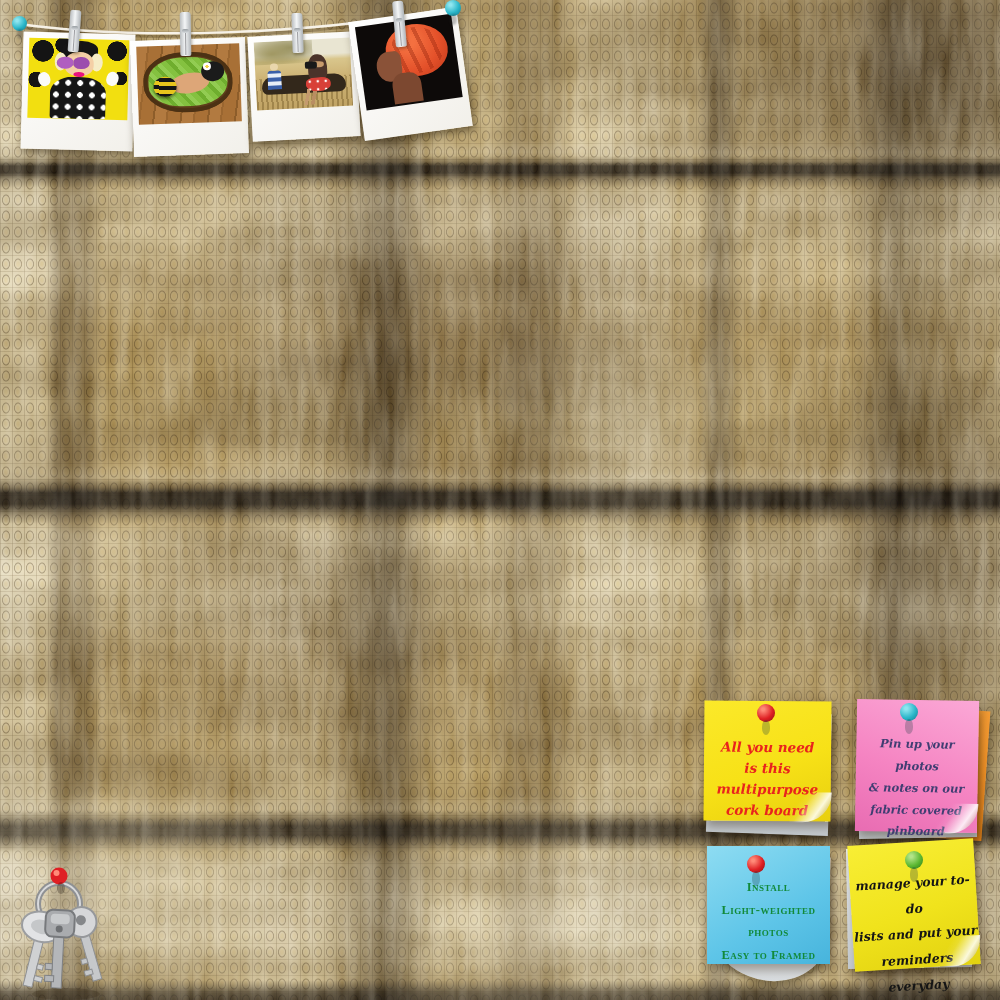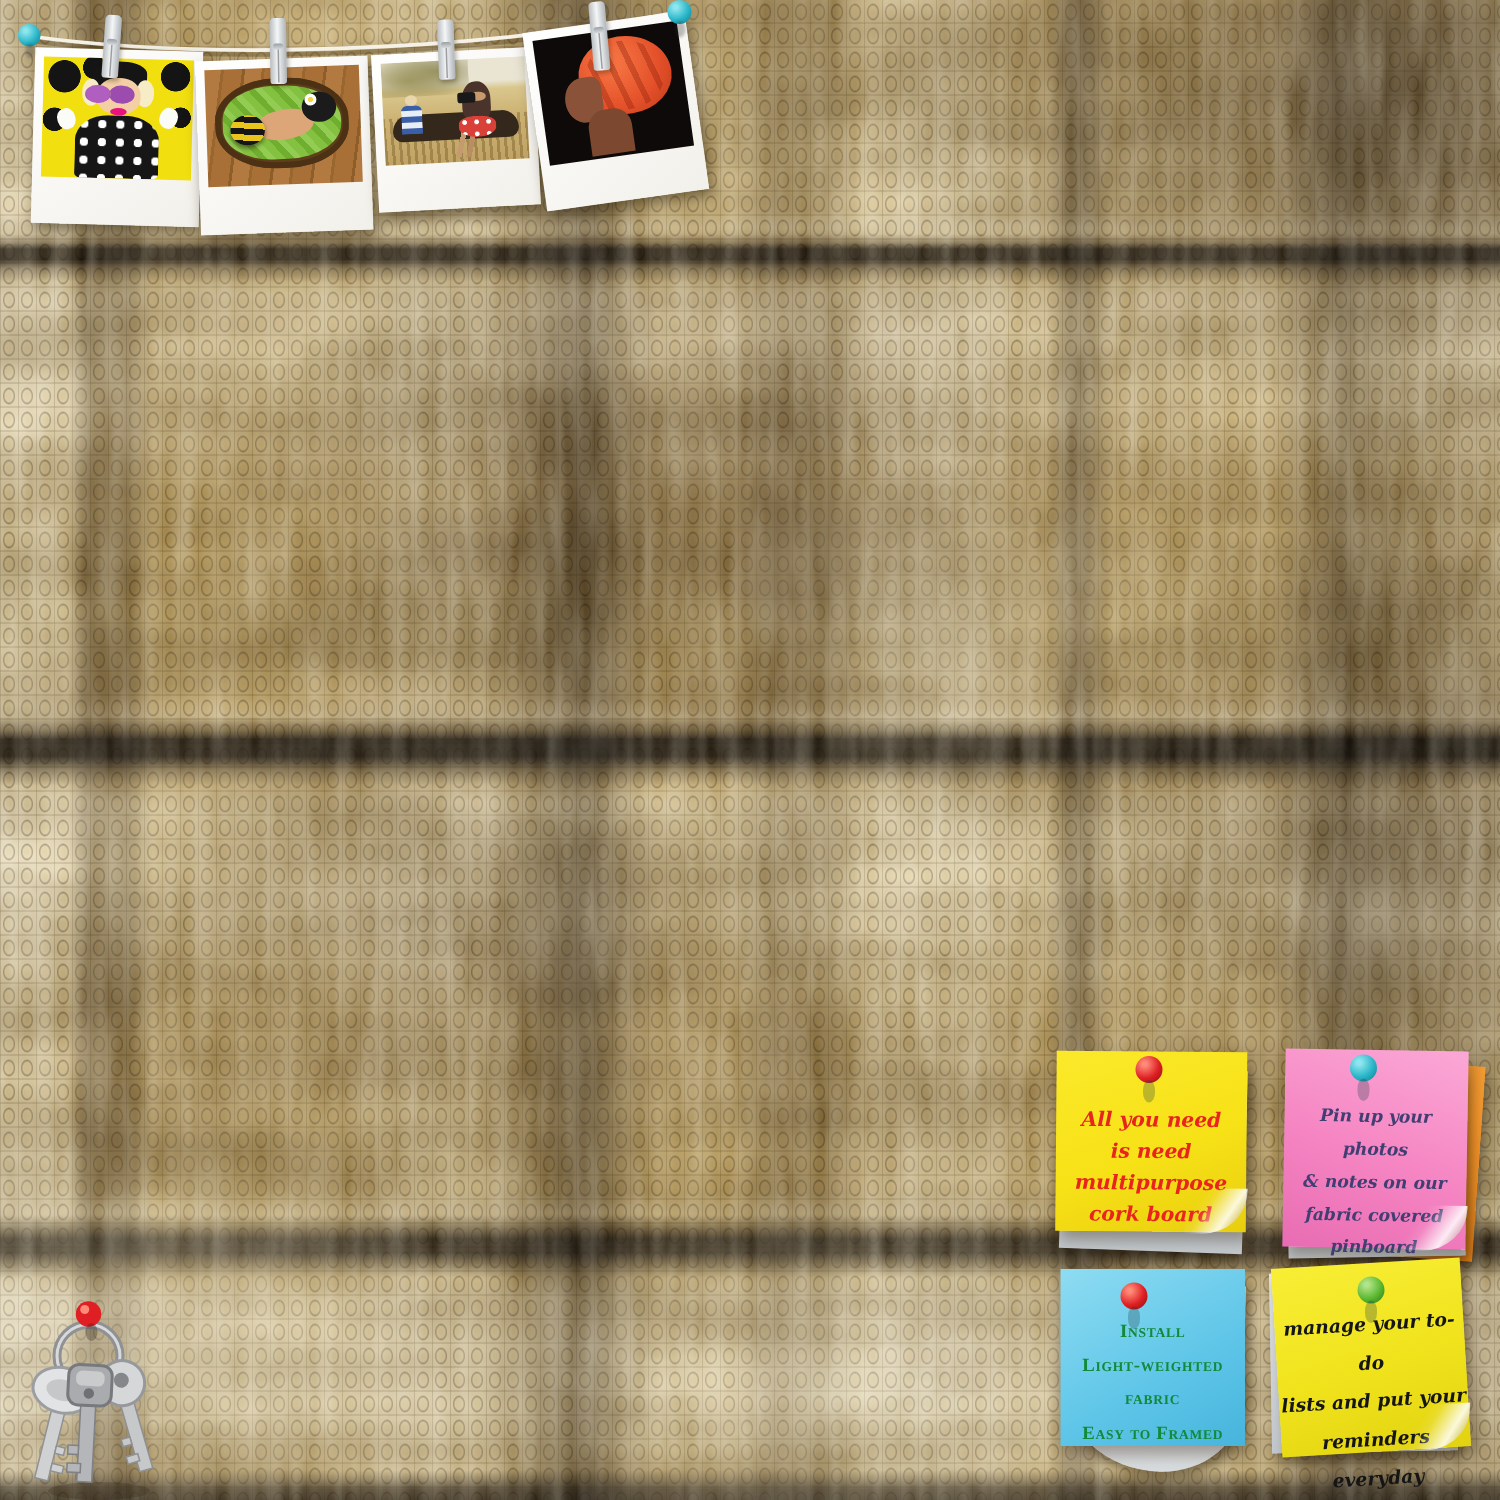--- a/index.html
+++ b/index.html
@@ -239,21 +239,21 @@
   <div class="peg" style="left:292px;top:13px;height:40px;transform:rotate(-2deg);"></div>
   <div class="peg" style="left:394px;top:1px;height:46px;transform:rotate(-5deg);"></div>
 
   <div class="push-pin pin-teal" style="left:12px;top:16px;width:15px;height:15px;"></div>
   <div class="push-pin pin-teal" style="left:445px;top:0px;width:16px;height:16px;"></div>
 
   <div class="backing bk-gray" style="left:708px;top:712px;width:122px;height:122px;transform:rotate(2deg);"></div>
   <div class="note nA" style="left:704px;top:701px;width:127px;height:120px;transform:rotate(.5deg);">
     <div class="note-text">
       <div>All you need</div>
-      <div>is need multipurpose</div>
+      <div>is this multipurpose</div>
       <div>cork board</div>
     </div>
     <div class="curl"></div>
   </div>
   <div class="note-pin pin-red push-pin" style="left:757px;top:704px;"></div>
 
   <div class="backing bk-orange" style="left:864px;top:707px;width:122px;height:130px;transform:rotate(4deg);"></div>
   <div class="backing bk-gray" style="left:858px;top:716px;width:118px;height:122px;transform:rotate(-1deg);"></div>
   <div class="note nB" style="left:856px;top:700px;width:122px;height:132px;transform:rotate(1deg);">
     <div class="note-text">
@@ -263,21 +263,21 @@
     </div>
     <div class="curl"></div>
   </div>
   <div class="note-pin pin-teal push-pin" style="left:900px;top:703px;"></div>
 
   <div class="backing bk-white" style="left:709px;top:856px;width:120px;height:125px;transform:rotate(1.5deg);"></div>
   <div class="note nC" style="left:707px;top:846px;width:123px;height:118px;">
     <div class="note-text">
       <div>Install</div>
       <div>Light-weighted</div>
-      <div>fabric</div>
+      <div>photos</div>
       <div>Easy to Framed</div>
     </div>
   </div>
   <div class="note-pin pin-red push-pin" style="left:747px;top:855px;"></div>
 
   <div class="backing bk-gray" style="left:847px;top:848px;width:124px;height:120px;transform:rotate(-1deg);"></div>
   <div class="note nD" style="left:851px;top:842px;width:126px;height:126px;transform:rotate(-3.5deg);">
     <div class="note-text">
       <div>manage your to-do</div>
       <div>lists and put your</div>

